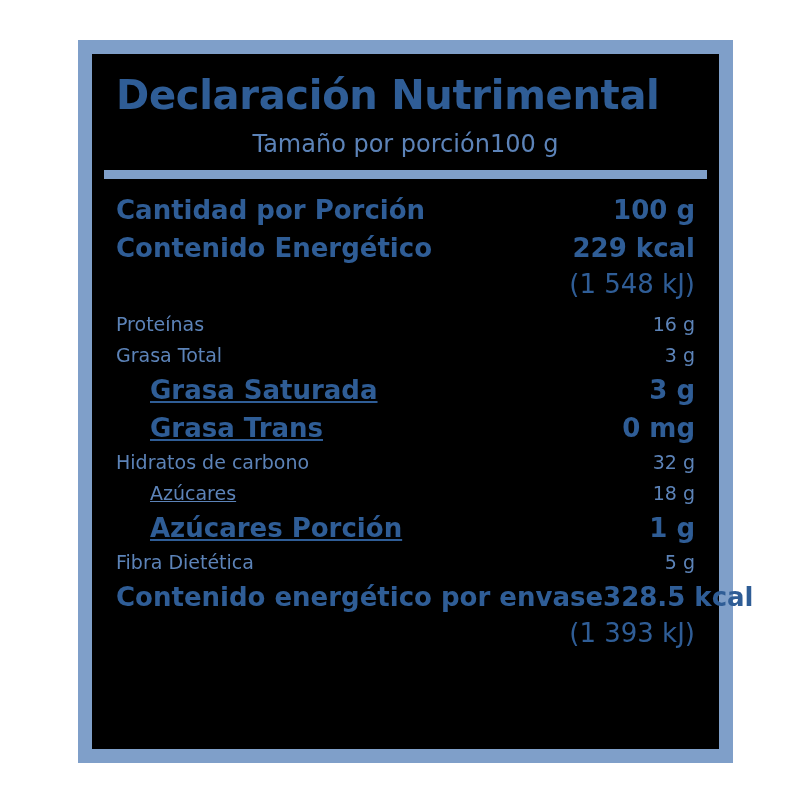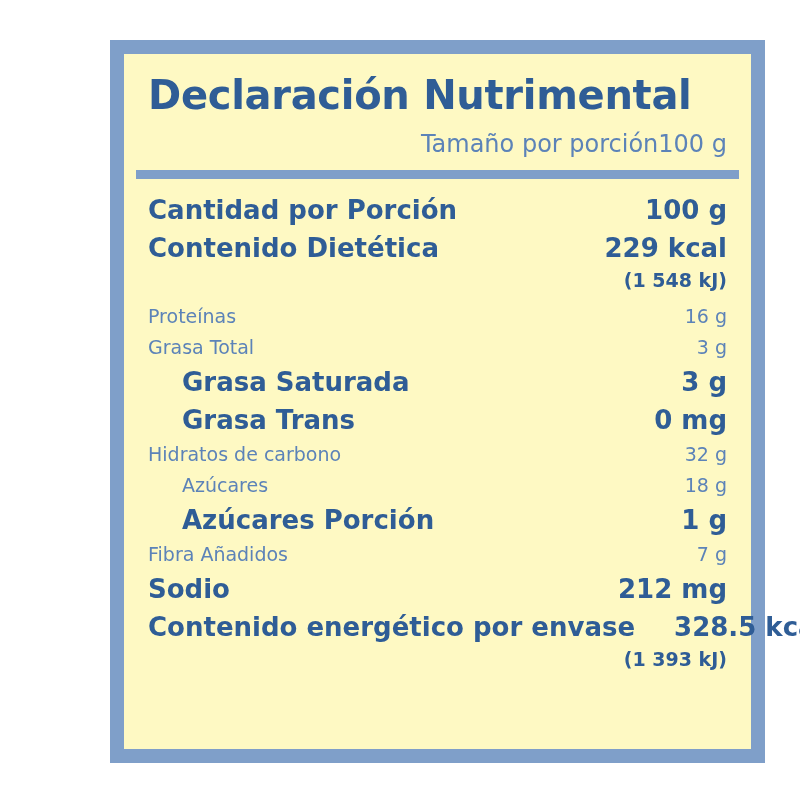--- a/index.html
+++ b/index.html
@@ -12,22 +12,21 @@
   }
 
   #label-wrap {
     position: absolute;
     left: 78px;
     top: 40px;
     width: 655px;
     height: 723px;
     box-sizing: border-box;
     border: 14px solid #7f9fc9;
-    background: #fef9c3;
-    margin-left: 32px;
+    background: #000000;
   }
 
   .inner {
     position: absolute;
     left: 0; top: 0; right: 0; bottom: 0;
     padding: 8px 10px 10px 10px;
     box-sizing: border-box;
   }
 
   .title-row {
@@ -38,21 +37,21 @@
     color: #2f5d96;
     font-size: 40px;
     font-weight: bold;
     letter-spacing: -0.3px;
     line-height: 1.05;
     white-space: nowrap;
   }
 
   .serving-row {
     display: flex;
-    justify-content: flex-end;
+    justify-content: center;
     align-items: baseline;
     padding: 10px 14px 12px 14px;
   }
 
   .serving-label, .serving-value {
     color: #5c83b8;
     font-size: 24px;
     font-weight: normal;
   }
 
@@ -65,51 +64,50 @@
   .rows {
     padding: 12px 14px 6px 14px;
   }
 
   .row {
     display: flex;
     justify-content: space-between;
     align-items: baseline;
     line-height: 1.0;
     padding: 6px 0 6px 0;
-    gap: 39px;
   }
 
   .row .lbl { white-space: nowrap; }
   .row .val { white-space: nowrap; text-align: right; }
 
   
   .b .lbl, .b .val {
     color: #2f5d96;
     font-weight: bold;
     font-size: 26px;
   }
 
   
   .n .lbl, .n .val {
     color: #5c83b8;
     font-weight: normal;
     font-size: 19px;
   }
 
-  .indent1 .lbl { padding-left: 34px; }
+  .indent1 .lbl { padding-left: 34px; text-decoration: underline; }
 
   .sub-kj {
     display: flex;
     justify-content: flex-end;
     padding: 2px 0 10px 0;
   }
   .sub-kj .val {
     color: #2f5d96;
-    font-weight: bold;
-    font-size: 19px;
+    font-weight: normal;
+    font-size: 26px;
   }
 
   .energy-big .lbl, .energy-big .val {
     font-size: 26px;
   }
 </style>
 </head>
 <body>
 
 <div id="label-wrap">
@@ -127,21 +125,21 @@
     <div class="thick-rule"></div>
 
     <div class="rows">
 
       <div class="row b energy-big">
         <span class="lbl">Cantidad por Porción</span>
         <span class="val">100 g</span>
       </div>
 
       <div class="row b energy-big">
-        <span class="lbl">Contenido Dietética</span>
+        <span class="lbl">Contenido Energético</span>
         <span class="val">229 kcal</span>
       </div>
 
       <div class="sub-kj">
         <span class="val">(1 548 kJ)</span>
       </div>
 
       <div class="row n">
         <span class="lbl">Proteínas</span>
         <span class="val">16 g</span>
@@ -171,28 +169,24 @@
         <span class="lbl">Azúcares</span>
         <span class="val">18 g</span>
       </div>
 
       <div class="row b indent1">
         <span class="lbl">Azúcares Porción</span>
         <span class="val">1 g</span>
       </div>
 
       <div class="row n">
-        <span class="lbl">Fibra Añadidos</span>
-        <span class="val">7 g</span>
+        <span class="lbl">Fibra Dietética</span>
+        <span class="val">5 g</span>
       </div>
 
-      <div class="row b">
-        <span class="lbl">Sodio</span>
-        <span class="val">212 mg</span>
-      </div>
 
       <div class="row b">
         <span class="lbl">Contenido energético por envase</span>
         <span class="val">328.5 kcal</span>
       </div>
 
       <div class="sub-kj">
         <span class="val">(1 393 kJ)</span>
       </div>
 

